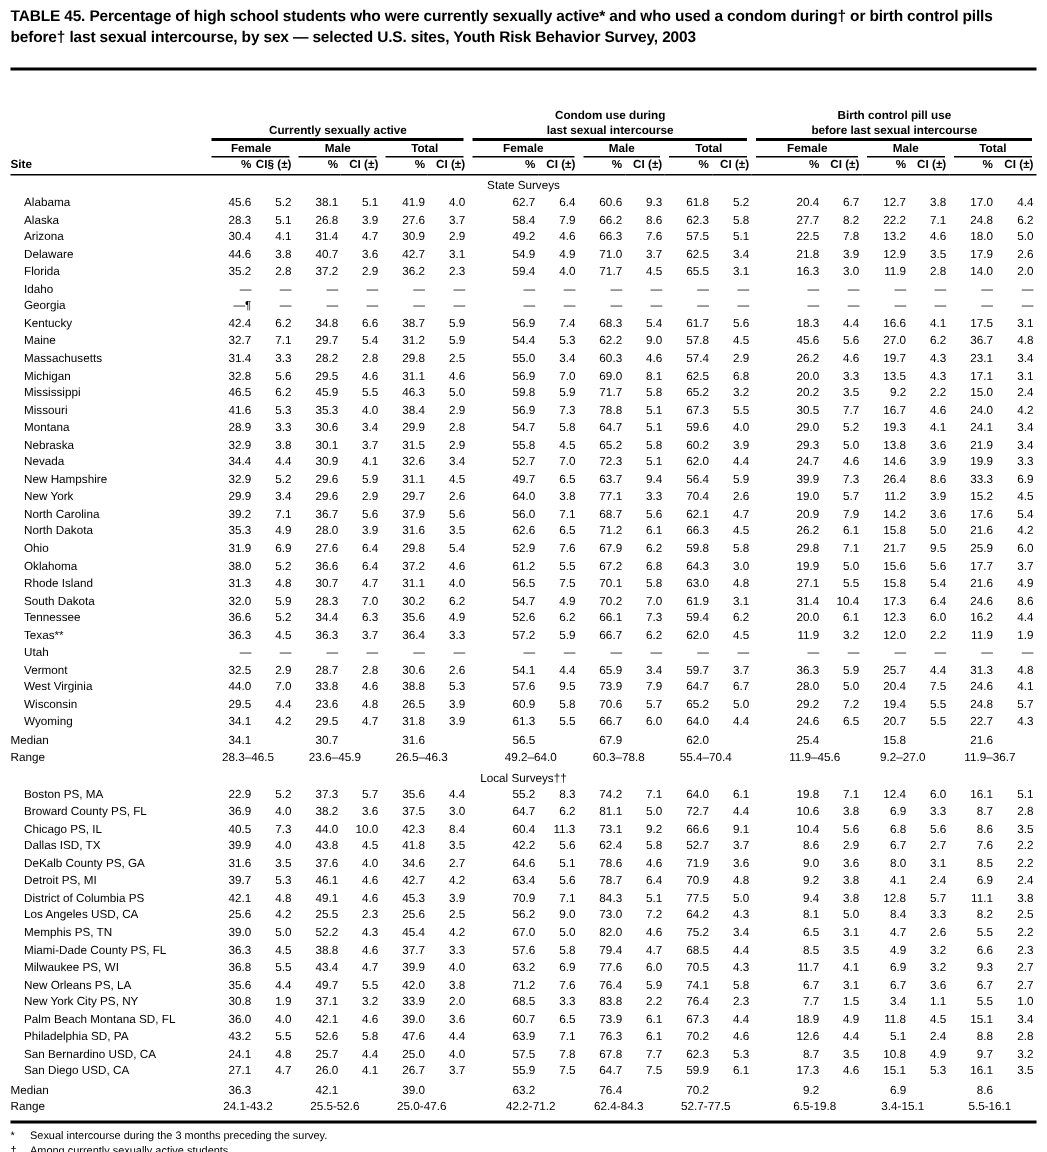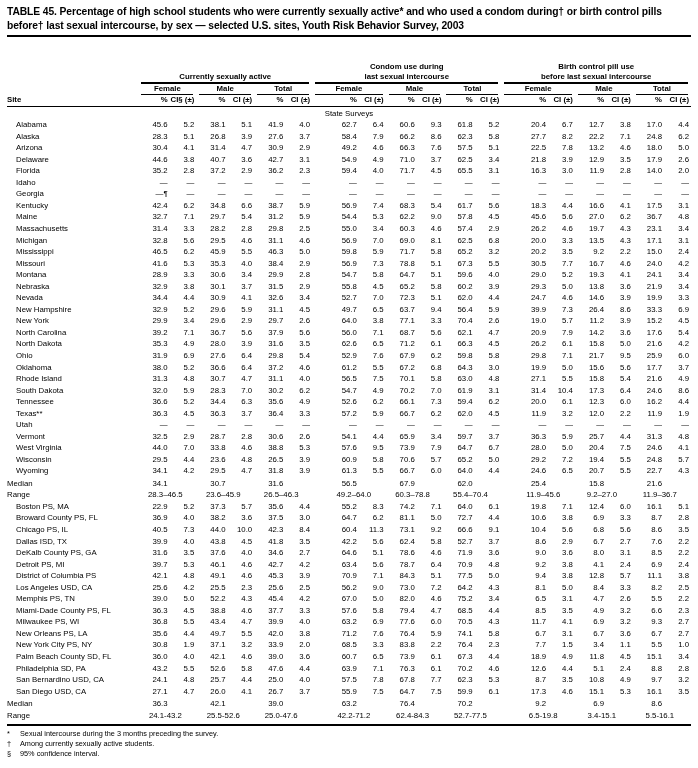--- a/index.html
+++ b/index.html
@@ -1,19 +1,19 @@
 <!DOCTYPE html>
 <html><head>
 <meta charset="utf-8">
 <style>
   html,body { margin:0; padding:0; background:#fff; color:#000; }
   body { width:698px; font-family:"Liberation Sans", sans-serif; -webkit-font-smoothing:antialiased; }
   .page { padding:5px 7px 4px 7px; }
   .title { font-weight:bold; font-size:10.3px; line-height:1.32; letter-spacing:-0.1px;
-           border-bottom:2.6px solid #000; padding-bottom:3px; }
+           border-bottom:2.6px solid #000; padding-bottom:13px; }
   table { border-collapse:collapse; table-layout:fixed; width:100%; margin-top:3px; }
   th, td { font-size:7.8px; line-height:1.05; white-space:nowrap; overflow:visible; }
   
   th { font-weight:bold; padding:0; vertical-align:bottom; }
   th.grp { padding:2px 3px 0 3px; }
   th.grp > div { text-align:center; white-space:pre-line; border-bottom:2.2px solid #000; padding-bottom:1px; line-height:1.2;margin-top:20px; }
   th.sex { padding:1px 3px 0 3px; }
   th.sex > div { text-align:center; border-bottom:1.5px solid #000; padding-bottom:0.5px; }
   tr.subhdr th { border-bottom:1.5px solid #000; text-align:right; padding:1px 2px 2px 0; }
   tr.subhdr th.site-h { text-align:left; padding-left:0; }
@@ -805,20 +805,23 @@
           <td class="range" colspan="2">28.3–46.5</td>
           <td class="range" colspan="2">23.6–45.9</td>
           <td class="range" colspan="2">26.5–46.3</td>
           <td class="range gstart" colspan="2">49.2–64.0</td>
           <td class="range" colspan="2">60.3–78.8</td>
           <td class="range" colspan="2">55.4–70.4</td>
           <td class="range gstart" colspan="2">11.9–45.6</td>
           <td class="range" colspan="2">9.2–27.0</td>
           <td class="range" colspan="2">11.9–36.7</td>
         </tr>
+        <tr class="sechdr">
+          <td colspan="19">Local Surveys††</td>
+        </tr>
         <tr>
           <td class="site">Boston PS, MA</td>
           <td class="pct">22.9</td>
           <td class="ci">5.2</td>
           <td class="pct">37.3</td>
           <td class="ci">5.7</td>
           <td class="pct">35.6</td>
           <td class="ci">4.4</td>
           <td class="pct gstart">55.2</td>
           <td class="ci">8.3</td>
@@ -1079,21 +1082,21 @@
           <td class="pct">76.4</td>
           <td class="ci">2.3</td>
           <td class="pct gstart">7.7</td>
           <td class="ci">1.5</td>
           <td class="pct">3.4</td>
           <td class="ci">1.1</td>
           <td class="pct">5.5</td>
           <td class="ci">1.0</td>
         </tr>
         <tr>
-          <td class="site">Palm Beach County SD, FL</td>
+          <td class="site">Palm Beach Montana SD, FL</td>
           <td class="pct">36.0</td>
           <td class="ci">4.0</td>
           <td class="pct">42.1</td>
           <td class="ci">4.6</td>
           <td class="pct">39.0</td>
           <td class="ci">3.6</td>
           <td class="pct gstart">60.7</td>
           <td class="ci">6.5</td>
           <td class="pct">73.9</td>
           <td class="ci">6.1</td>

